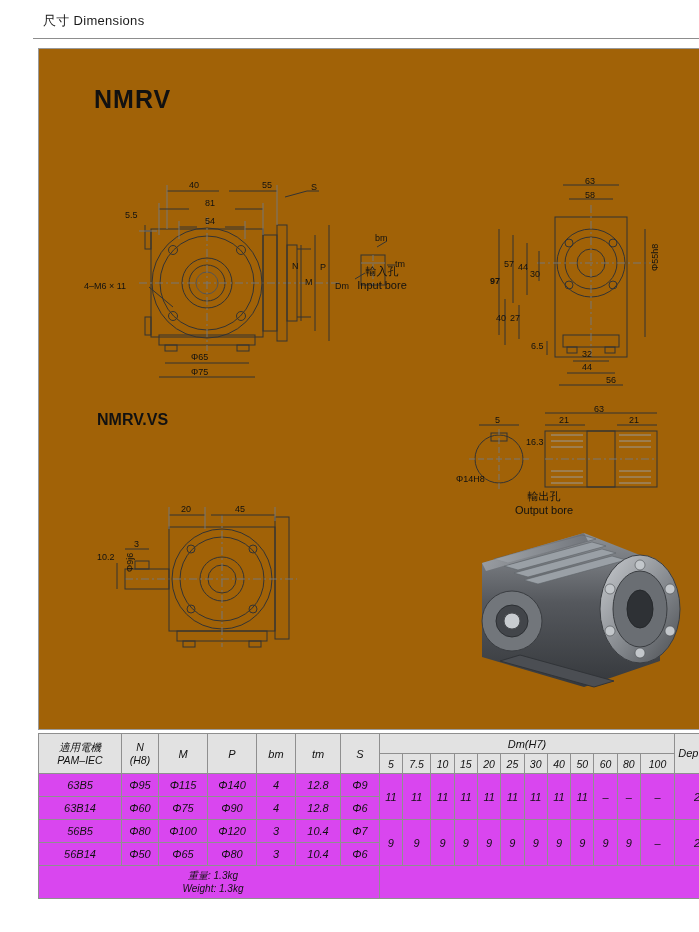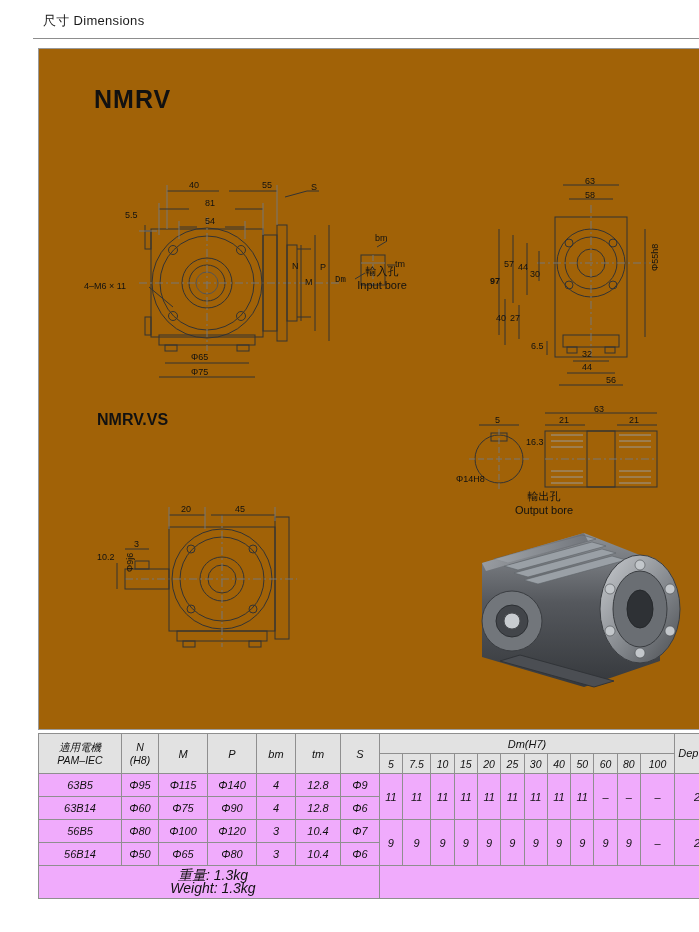--- a/index.html
+++ b/index.html
@@ -120,30 +120,30 @@
     color: #111;
     font-weight: normal;
     padding: 0;
   }
   table.spec thead th {
     background: #e2e2e2;
     height: 19px;
   }
   table.spec tbody td {
     height: 22px;
-    background: #f0abfc;
+    background: #d946ef;
   }
   .hdr-2line {
     line-height: 13px;
     font-size: 10.5px;
   }
   .weight-cell {
     text-align: left;
     padding-left: 8px !important;
-    font-size: 14px;
+    font-size: 10px;
     line-height: 13px;
     height: 32px !important;
   }
   .small-num { font-size: 10.5px; }
 </style>
 </head>
 <body>
 
 <div class="page">
 
@@ -311,21 +311,21 @@
     <div class="lbl" style="left:208px; top:131px;padding-left:15px;">55</div>
     <div class="lbl" style="left:166px; top:149px;">81</div>
     <div class="lbl" style="left:86px; top:161px;">5.5</div>
     <div class="lbl" style="left:166px; top:167px;">54</div>
     <div class="lbl" style="left:272px; top:133px;">S</div>
     <div class="lbl" style="left:336px; top:184px;">bm</div>
     <div class="lbl" style="left:356px; top:210px;">tm</div>
     <div class="lbl" style="left:266px; top:228px;">M</div>
     <div class="lbl" style="left:253px; top:212px;">N</div>
     <div class="lbl" style="left:281px; top:213px;">P</div>
-    <div class="lbl" style="left:296px; top:226px;font-family:Liberation Mono, monospace;">Dm</div>
+    <div class="lbl" style="left:296px; top:232px;">Dm</div>
     <div class="lbl" style="left:45px; top:232px;">4–M6 × 11</div>
     <div class="lbl" style="left:152px; top:303px;">Φ65</div>
     <div class="lbl" style="left:152px; top:318px;">Φ75</div>
 
     <div class="cap" style="left:300px; top:215px; width:86px;">
       <span>輸入孔</span><br>
       <span>Input bore</span>
     </div>
 
     <div class="lbl" style="left:546px; top:127px;">63</div>

